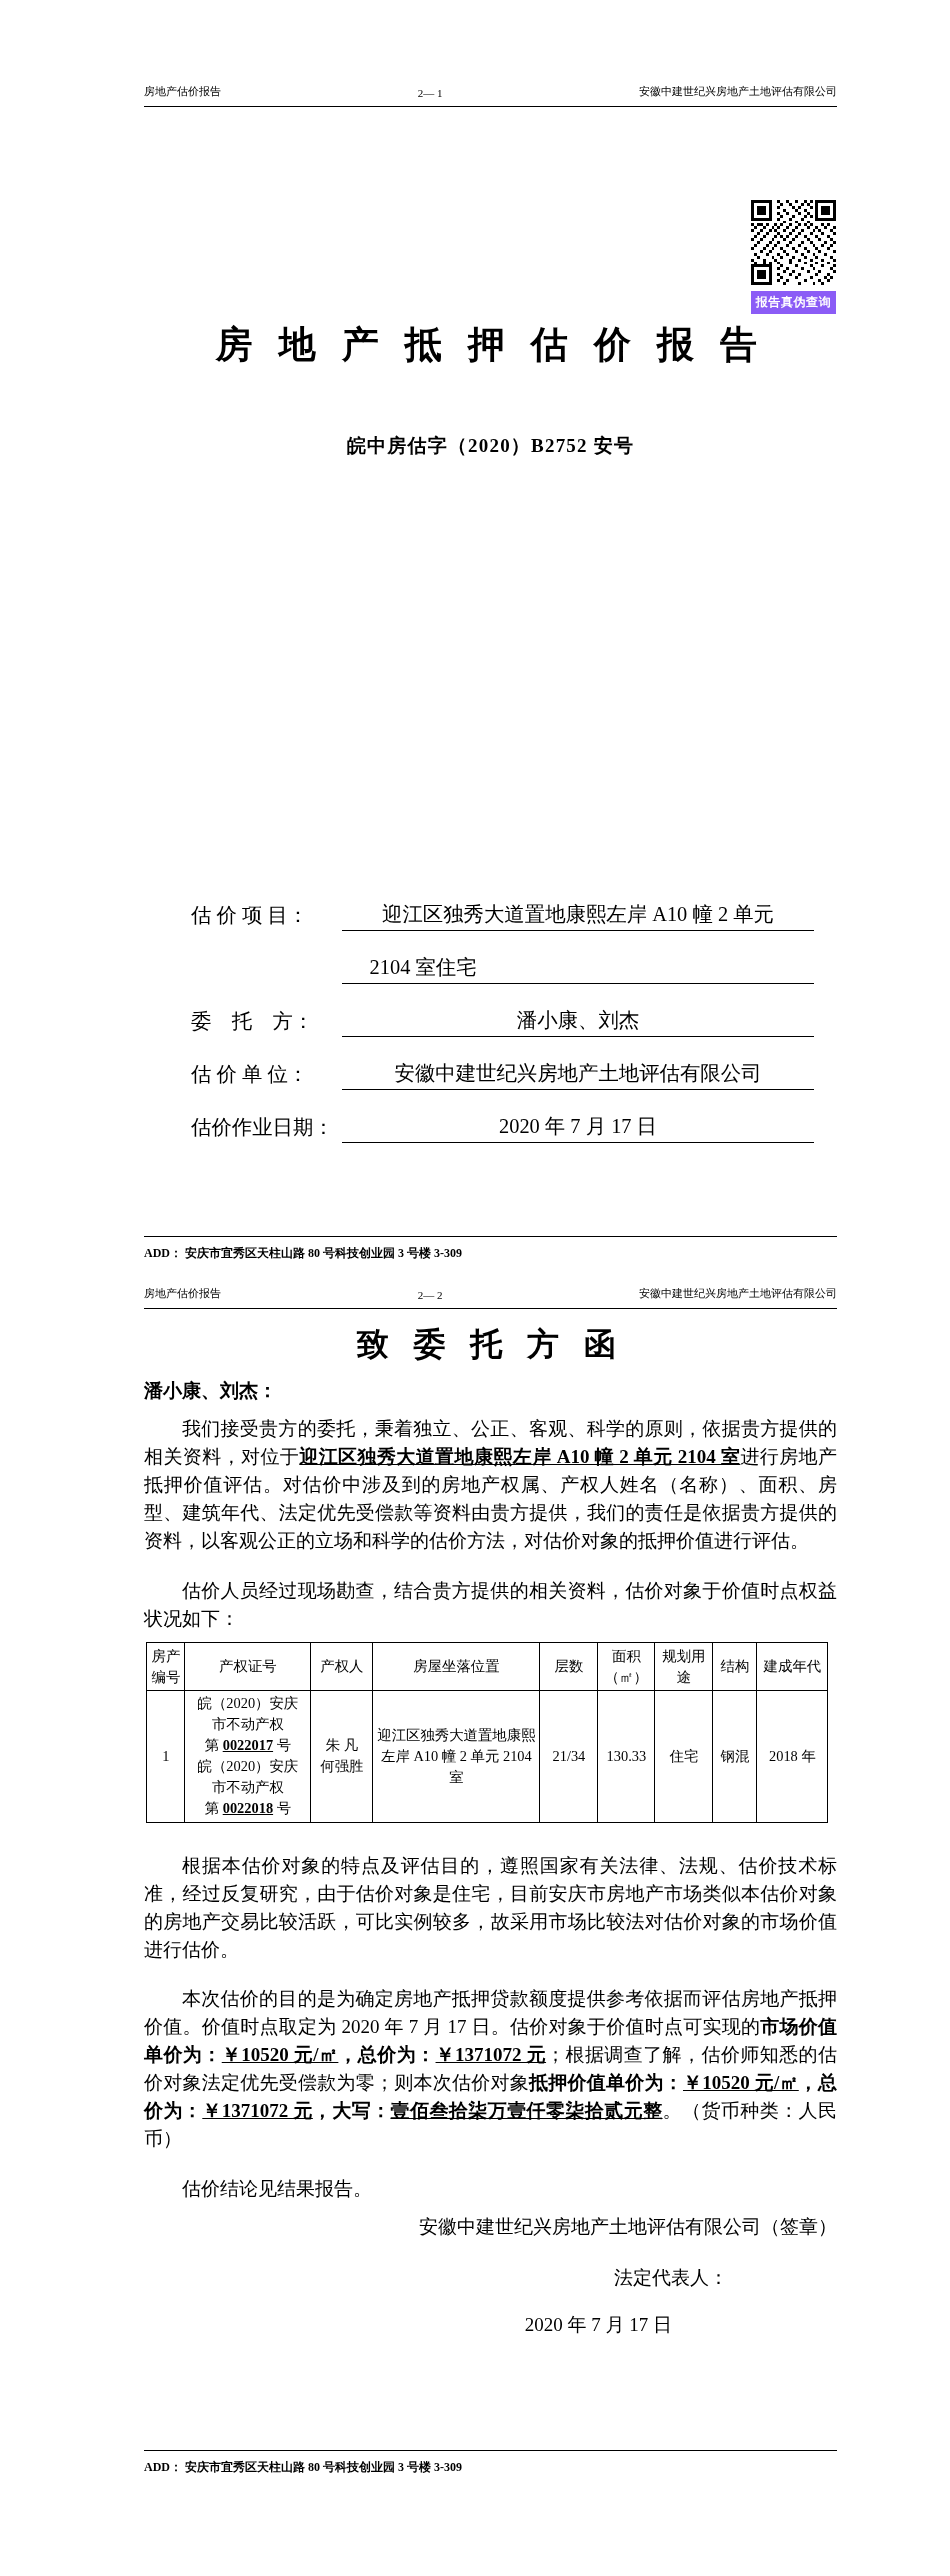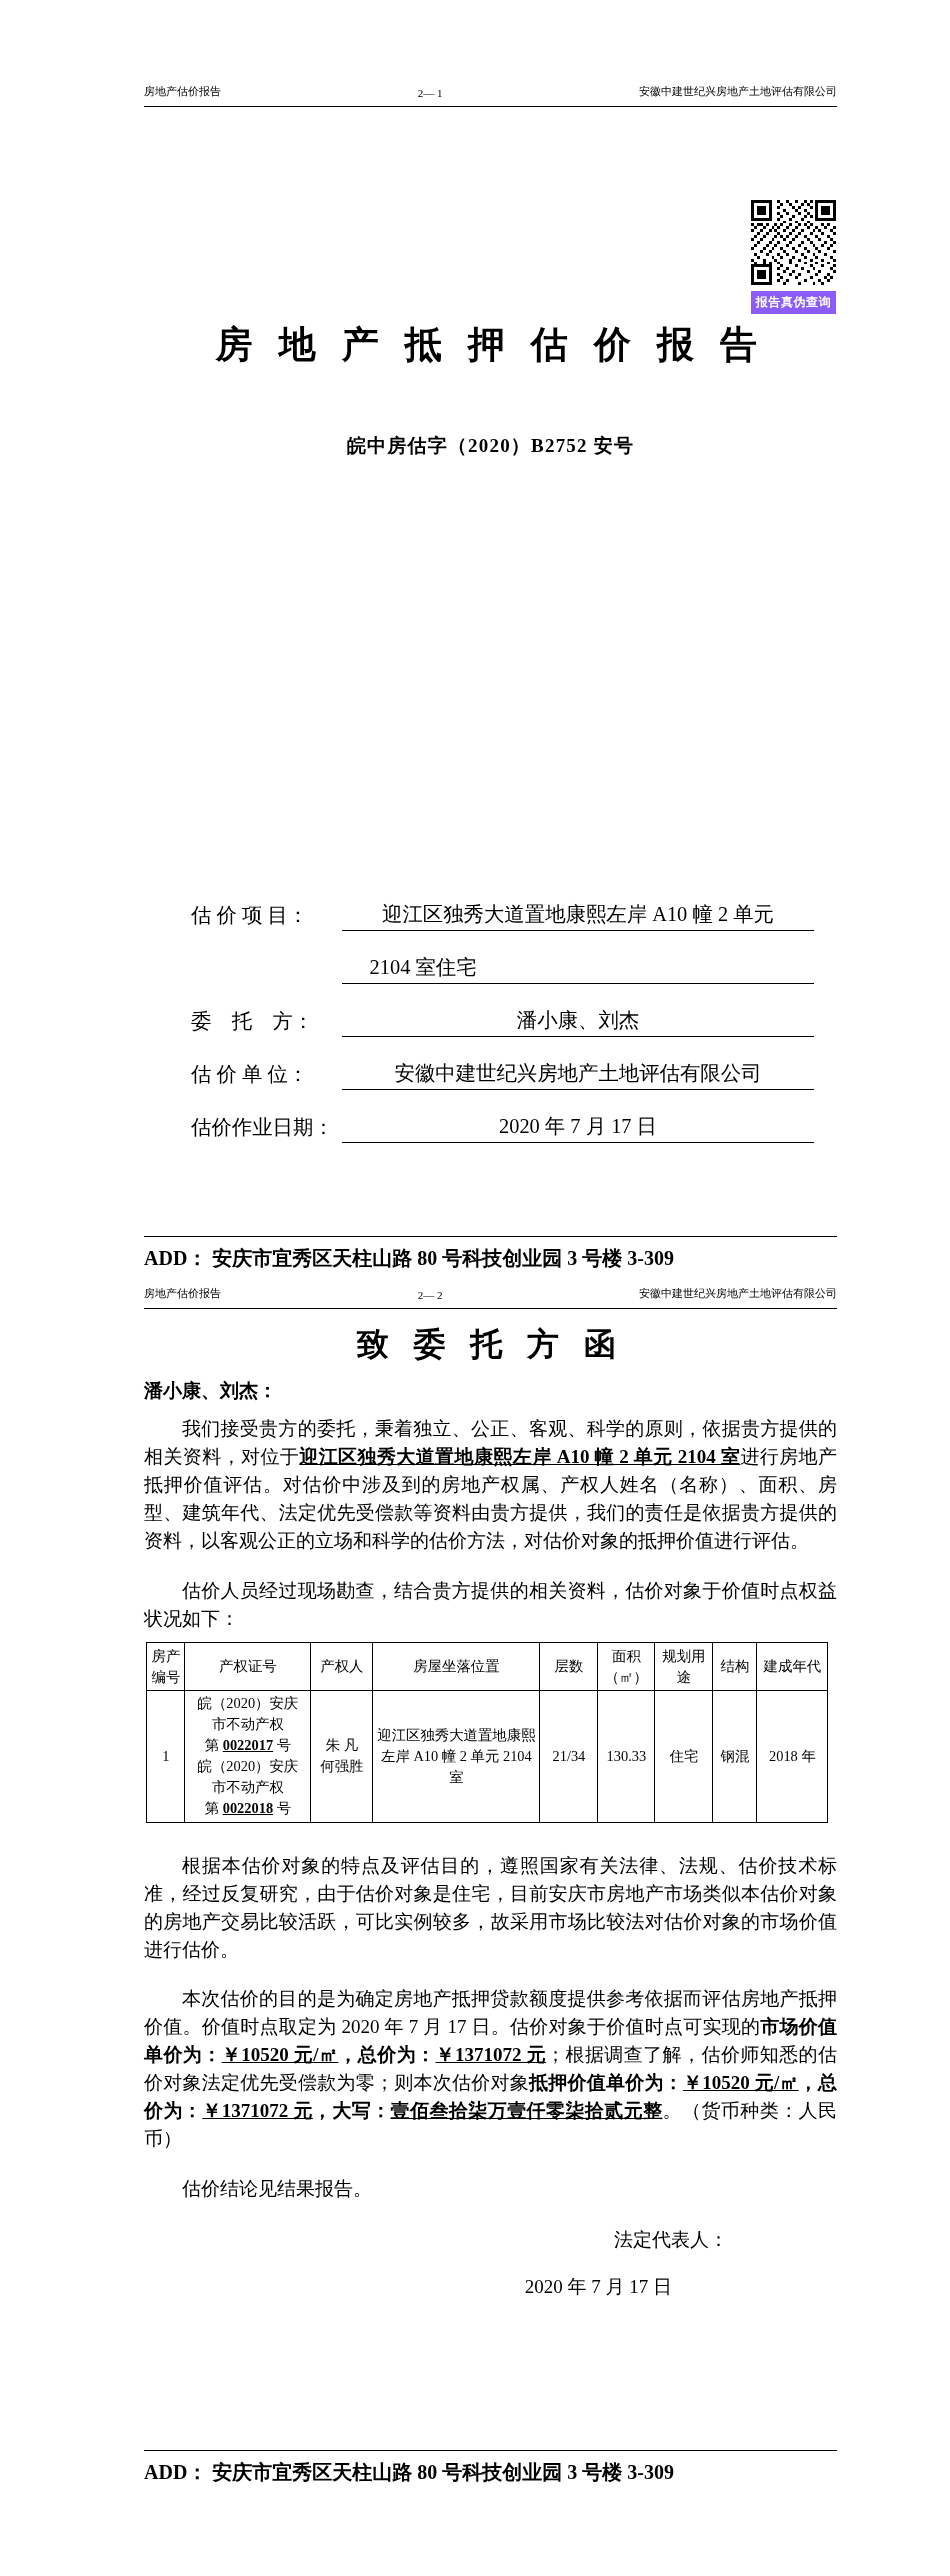--- a/index.html
+++ b/index.html
@@ -12,21 +12,21 @@
   .abs { position:absolute; }
   .content-x { left:144px; width:693px; }
 
   
   .page-header {
     display:flex; justify-content:space-between; align-items:flex-end;
     font-size:11px; border-bottom:1.2px solid #000; padding-bottom:7.2px;
   }
   #header1 { top:84px; }
   #header2 { top:1286px; }
-  .page-footer { border-top:1.2px solid #000; padding-top:8.4px; font-size:20px; font-weight:bold; }
+  .page-footer { border-top:1.2px solid #000; padding-top:8.4px; font-size:12px; font-weight:bold; }
   #footer1 { top:1236px; }
   #footer2 { top:2450px; }
 
   
   #qr-wrap { left:751px; top:200px; width:85px; }
   .qr-label {
     margin-top:3.6px; background:#8b5cf6; color:#fff; font-size:12px; font-weight:bold;
     text-align:center; padding:3px 0; letter-spacing:0.6px;
   }
 
@@ -185,19 +185,20 @@
 
   <p class="para">根据本估价对象的特点及评估目的，遵照国家有关法律、法规、估价技术标准，经过反复研究，由于估价对象是住宅，目前安庆市房地产市场类似本估价对象的房地产交易比较活跃，可比实例较多，故采用市场比较法对估价对象的市场价值进行估价。</p>
 
   <p class="para">
     <span>本次估价的目的是为确定房地产抵押贷款额度提供参考依据而评估房地产抵押价值。价值时点取定为 2020 年 7 月 17 日。估价对象于价值时点可实现的</span><span class="bold">市场价值单价为：</span><span class="bu">￥10520 元/㎡</span><span class="bold">，总价为：</span><span class="bu">￥1371072 元</span><span>；根据调查了解，估价师知悉的估价对象法定优先受偿款为零；则本次估价对象</span><span class="bold">抵押价值单价为：</span><span class="bu">￥10520 元/㎡</span><span class="bold">，总价为：</span><span class="bu">￥1371072 元</span><span class="bold">，大写：</span><span class="bu">壹佰叁拾柒万壹仟零柒拾贰元整</span><span>。（货币种类：人民币）</span>
   </p>
 
   <p class="para tight">估价结论见结果报告。</p>
 
   <div class="sig">
+    <div class="sig-company">安徽中建世纪兴房地产土地评估有限公司（签章）</div>
     <div class="sig-legal">法定代表人：</div>
     <div class="sig-date">2020 年 7 月 17 日</div>
   </div>
 </div>
 
 <div id="footer2" class="abs content-x page-footer">ADD：  安庆市宜秀区天柱山路 80 号科技创业园 3 号楼 3-309</div>
 
 
 </body></html>

